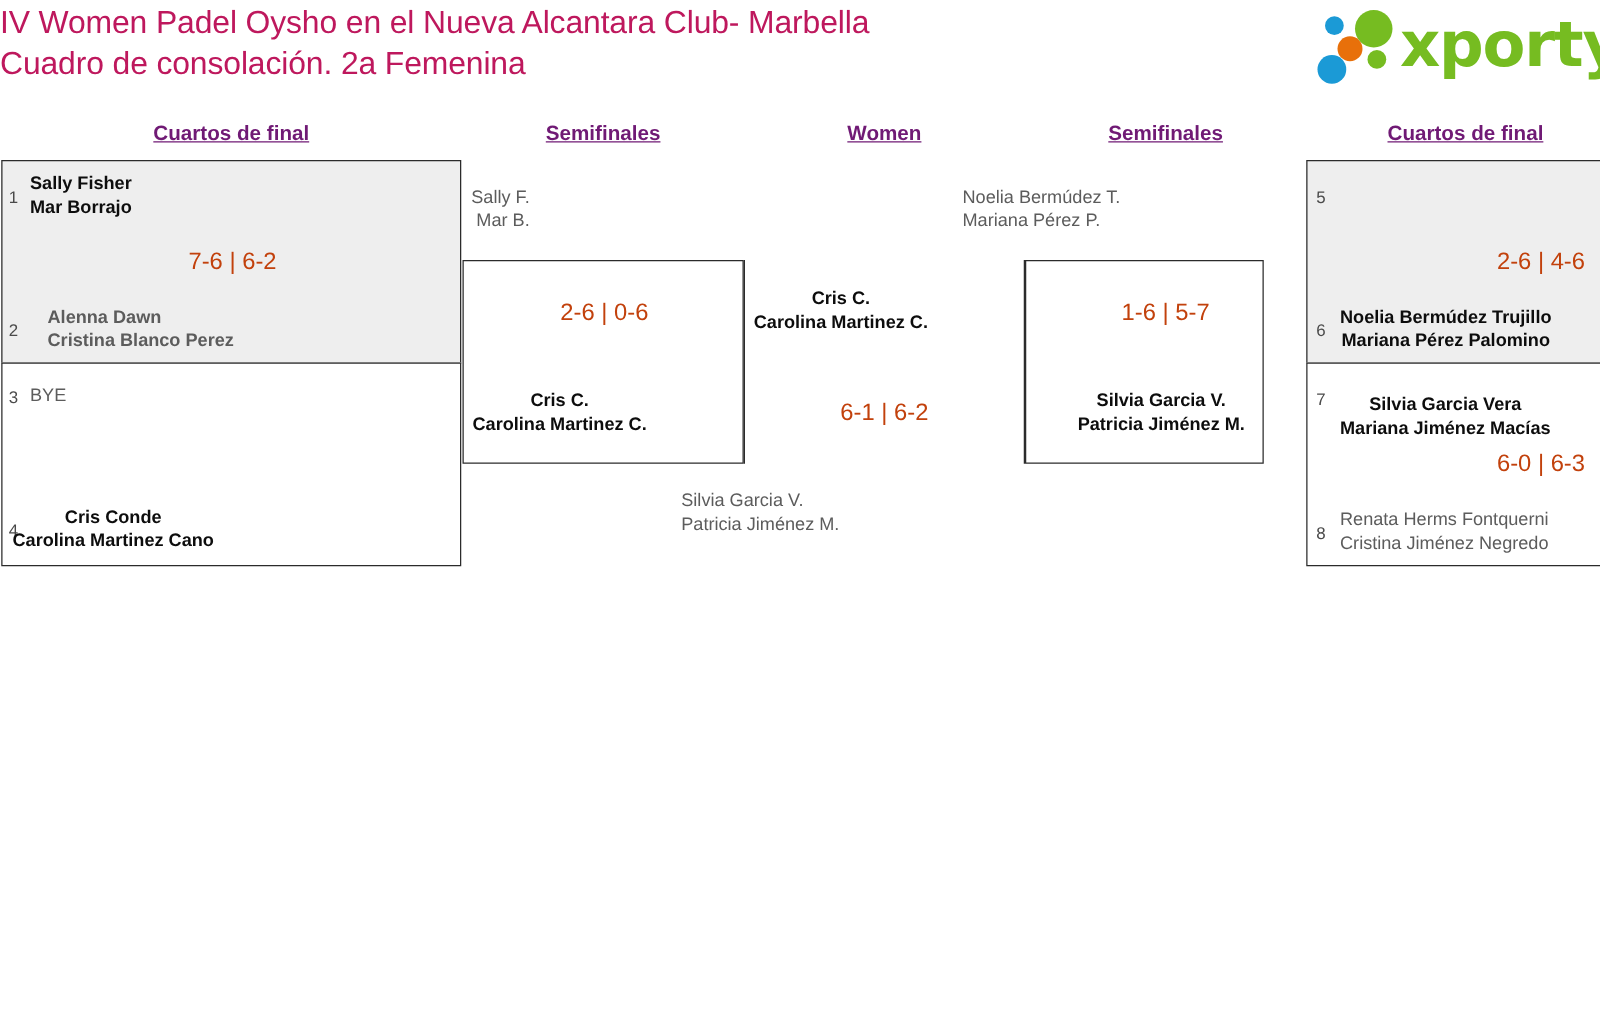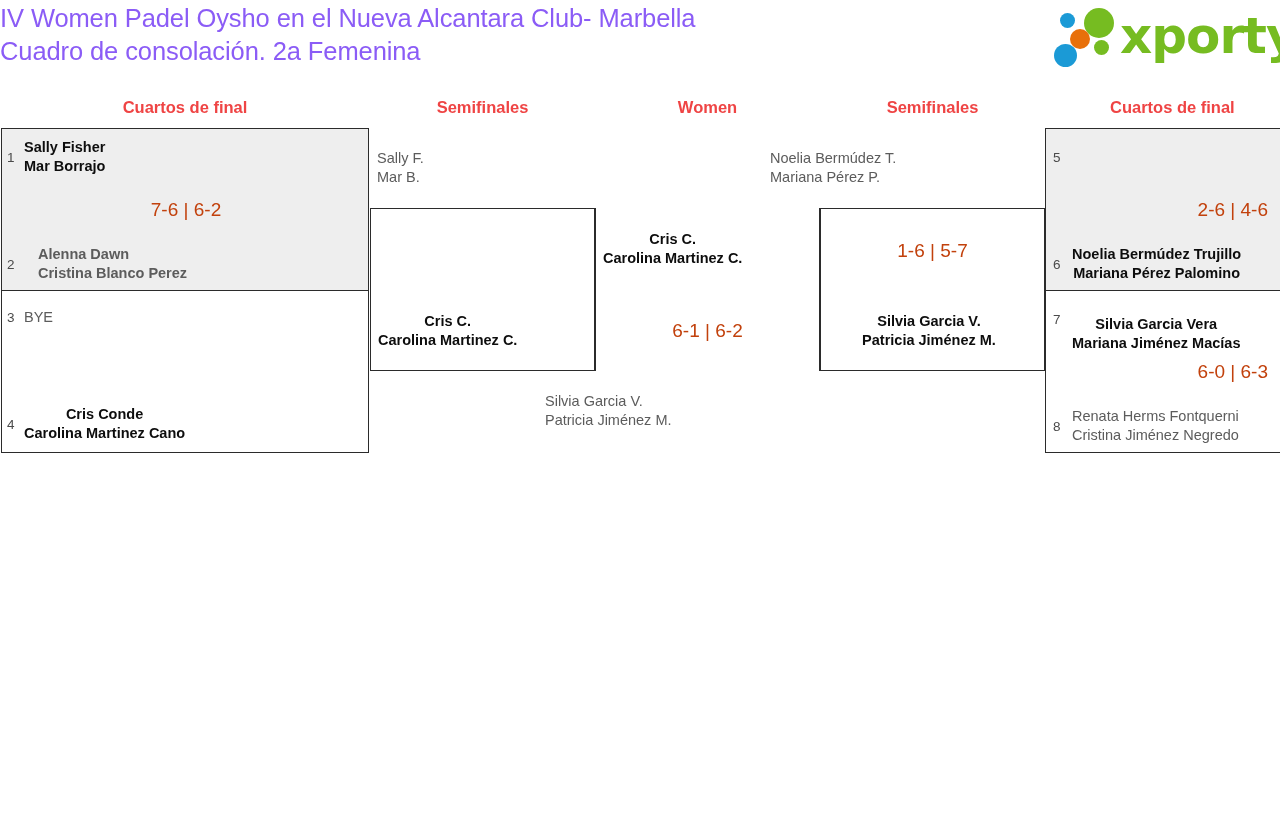--- a/index.html
+++ b/index.html
@@ -23,21 +23,21 @@
   }
   #title-block {
     position: absolute;
     left: 0; top: 2px;
     width: 900px;
   }
   .title-line {
     font-size: 25.5px;
     line-height: 33px;
     font-weight: 400;
-    color: #8b5cf6;
+    color: #be185d;
     letter-spacing: -0.1px;
     white-space: nowrap;
   }
 
   
   #logo {
     position: absolute;
     left: 1052px; top: 6px;
     width: 224px; height: 60px;
   }
@@ -67,23 +67,24 @@
     position: absolute;
     left: 0; top: 0;
     width: 1280px; height: 829px;
   }
   .col-header {
     position: absolute;
     top: 96px;
     font-size: 16.5px;
     line-height: 22px;
     font-weight: 700;
-    color: #ef4444;
+    color: #701a75;
     text-align: center;
     white-space: nowrap;
+    text-decoration: underline;
   }
 
   .match {
     position: absolute;
     border: 1px solid #2b2b2b;
   }
   .match.shaded { background: #eeeeee; }
   .match.plain  { background: #ffffff; }
 
   .side-lines {
@@ -169,32 +170,33 @@
     </div>
   </div>
 
   <div class="match plain" style="left:1px; top:290px; width:368px; height:163px;">
     <div class="seed" style="left:5px; top:17px;">3</div>
     <div class="team loser" style="left:22px; top:17px;">
       <span class="ln">BYE</span>
     </div>
     <div class="score center" style="left:0px; top:71px; width:368px;"></div>
     <div class="seed" style="left:5px; top:124px;">4</div>
-    <div class="team winner" style="left:22px; top:114px;">
+    <div class="team winner" style="left:8px; top:114px;">
       <span class="ln">Cris Conde</span>
       <span class="ln">Carolina Martinez Cano</span>
     </div>
   </div>
 
-  <div class="team loser" style="left:377px; top:149px;">
+  <div class="team loser" style="left:377px; top:149px;text-align:right;">
     <span class="ln">Sally F.</span>
     <span class="ln">Mar B.</span>
   </div>
 
   <div class="match plain" style="left:370px; top:208px; width:225px; height:163px;">
+    <div class="score center" style="left:0px; top:32px; width:225px;">2-6 | 0-6</div>
     <div class="team winner" style="left:7px; top:103px;">
       <span class="ln">Cris C.</span>
       <span class="ln">Carolina Martinez C.</span>
     </div>
   </div>
 
   <div class="side-lines" style="left:595px; top:208px; width:225px; height:163px;">
     <div class="team winner" style="left:7px; top:22px;">
       <span class="ln">Cris C.</span>
       <span class="ln">Carolina Martinez C.</span>
@@ -205,21 +207,21 @@
   <div class="team loser ralign" style="left:545px; top:392px; width:268px;">
     <span class="ln">Silvia Garcia V.</span>
     <span class="ln">Patricia Jiménez M.</span>
   </div>
 
   <div class="team loser ralign" style="left:770px; top:149px; width:268px;">
     <span class="ln">Noelia Bermúdez T.</span>
     <span class="ln">Mariana Pérez P.</span>
   </div>
 
-  <div class="match plain" style="left:820px; top:208px; width:225px; height:163px;">
+  <div class="match plain" style="left:820px; top:208px; width:191px; height:163px;">
     <div class="score center" style="left:0px; top:32px; width:223px;">1-6 | 5-7</div>
     <div class="team winner ralign" style="left:0px; top:103px; width:216px;">
       <span class="ln">Silvia Garcia V.</span>
       <span class="ln">Patricia Jiménez M.</span>
     </div>
   </div>
 
   <div class="match shaded" style="left:1045px; top:128px; width:368px; height:163px;">
     <div class="seed" style="left:7px; top:19px;">5</div>
     <div class="score ralign" style="left:0px; top:71px; width:222px;">2-6 | 4-6</div>

